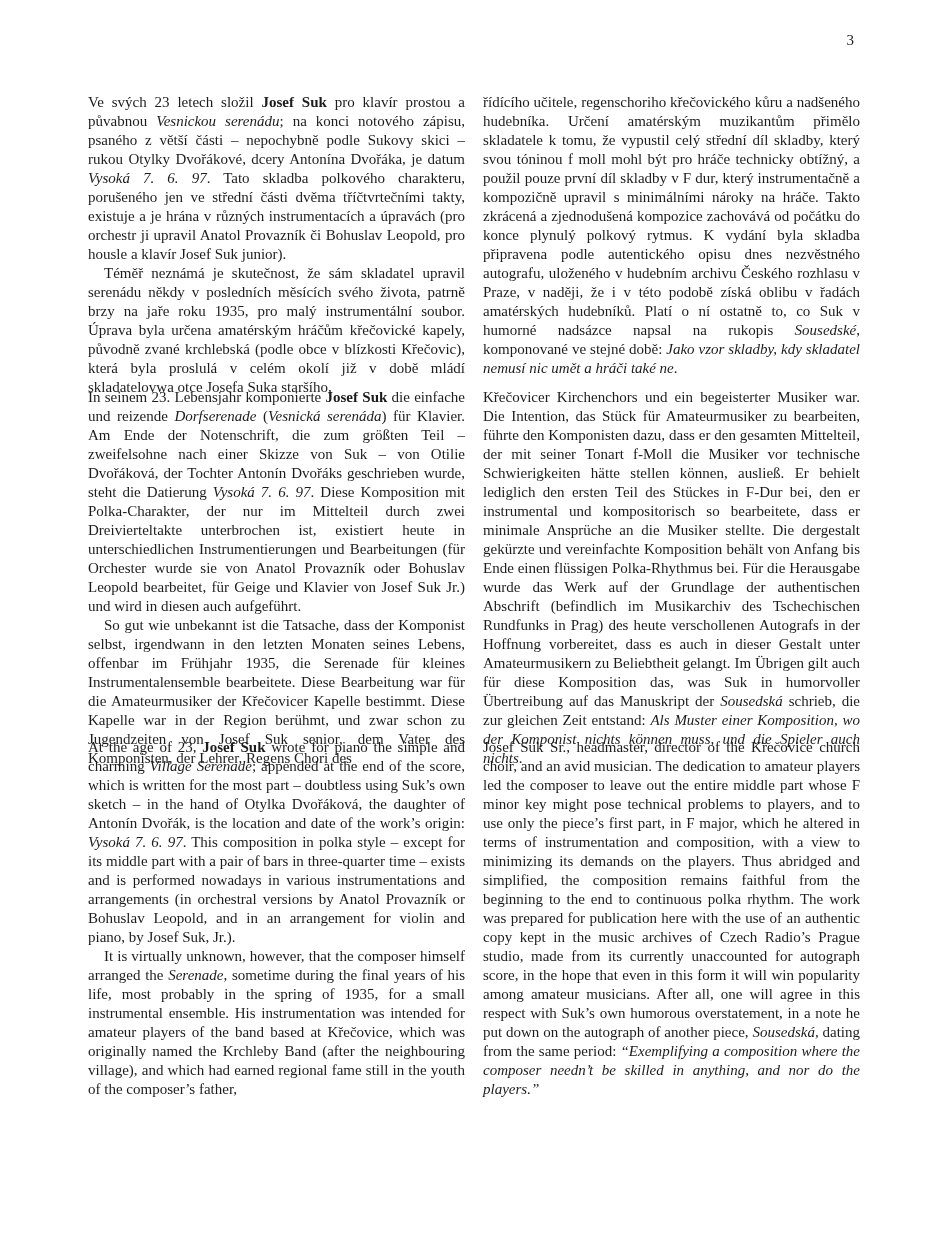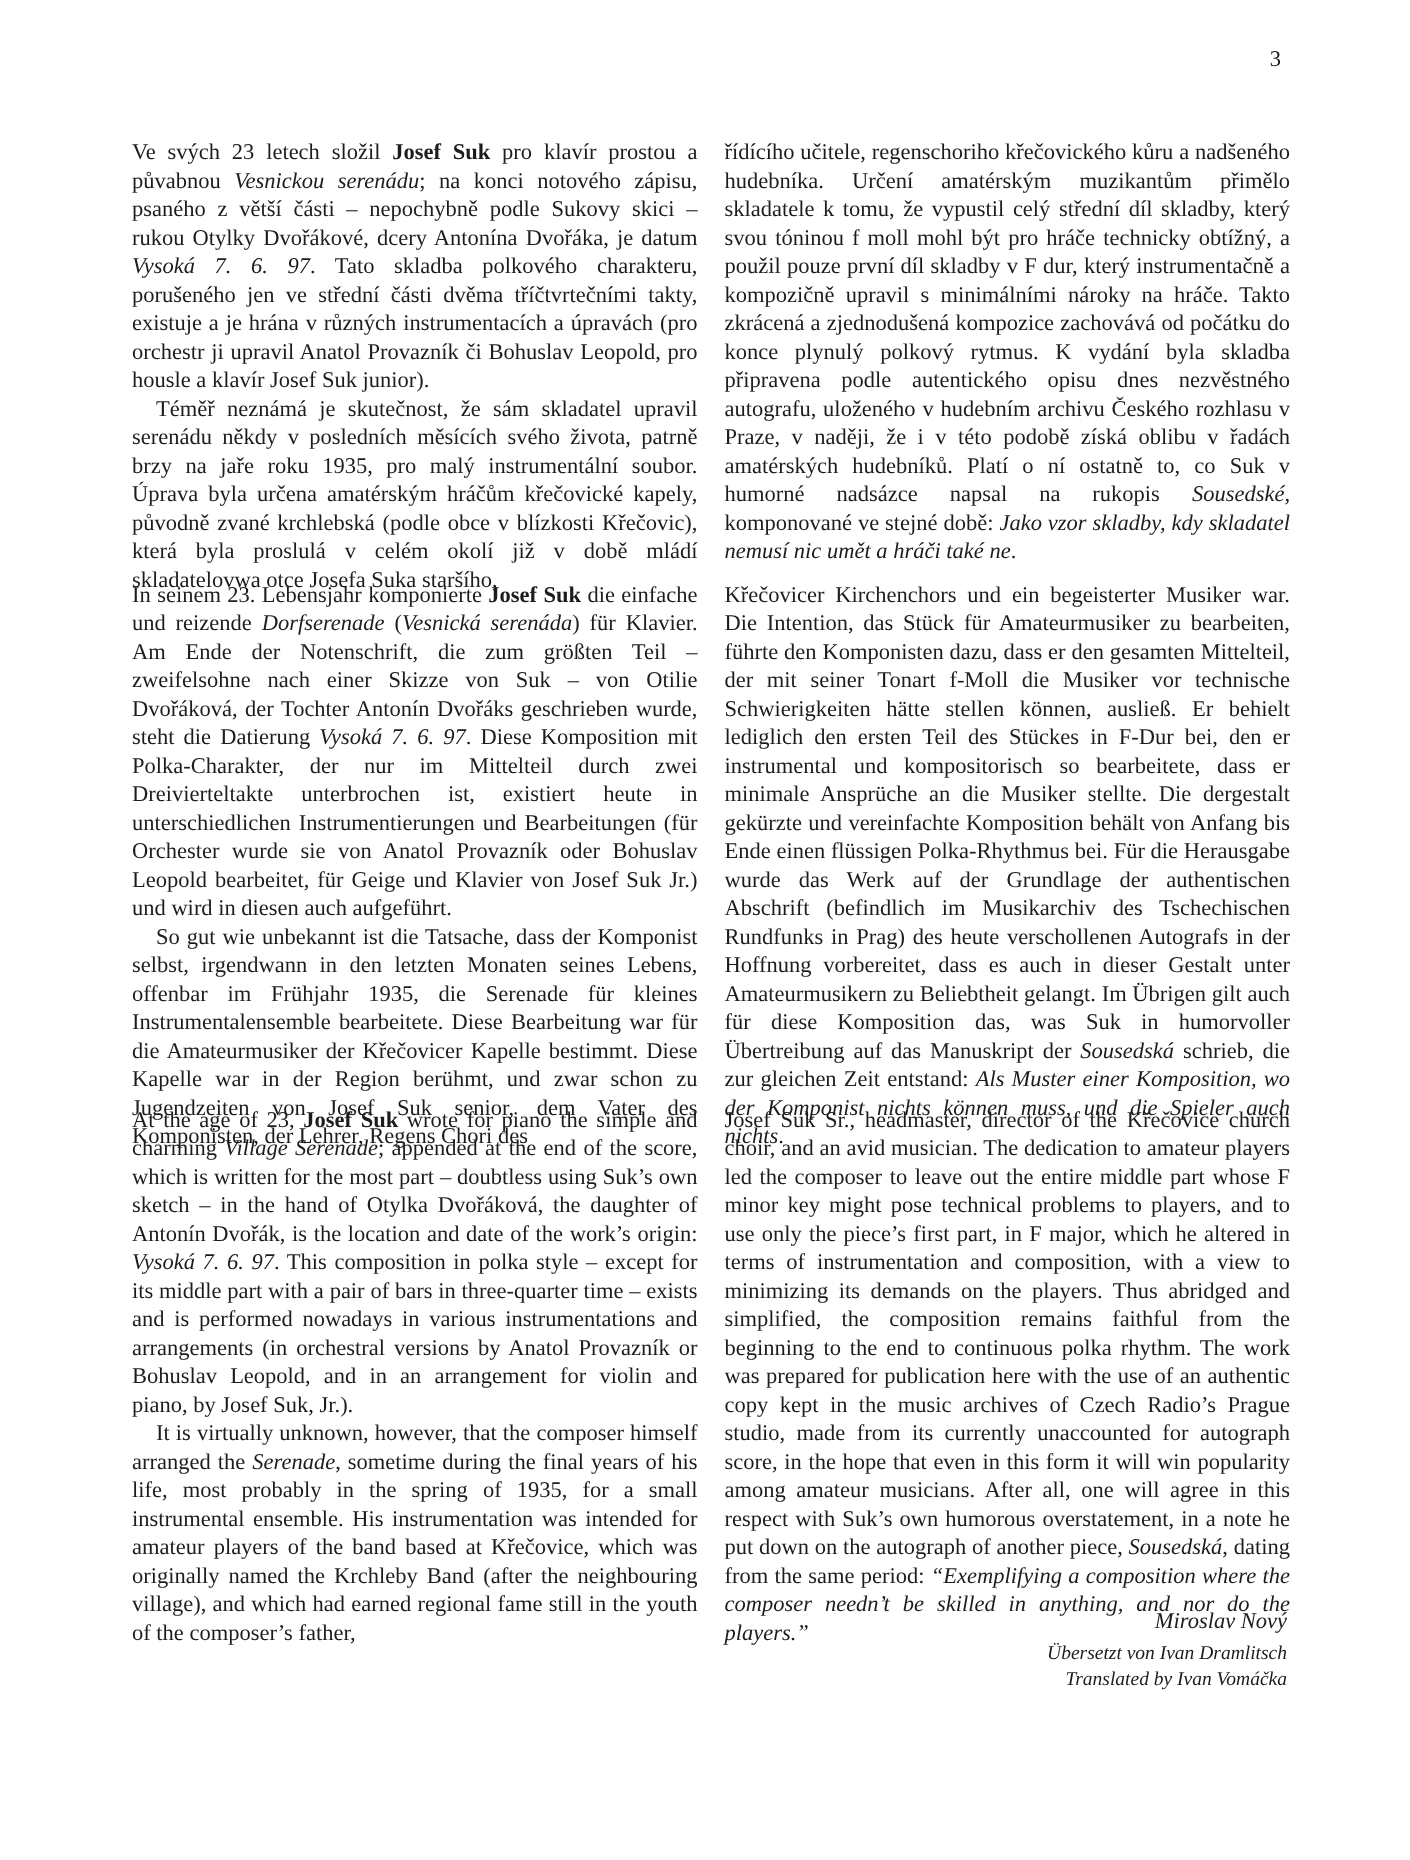--- a/index.html
+++ b/index.html
@@ -66,19 +66,14 @@
   <div class="section" style="top:738px">
     <div class="col">
         <p class="para"><span>At the age of 23, </span><span class="b">Josef Suk</span><span> wrote for piano the simple and charming </span><span class="i">Village Serenade</span><span>; appended at the end of the score, which is written for the most part – doubtless using Suk’s own sketch – in the hand of Otylka Dvořáková, the daughter of Antonín Dvořák, is the location and date of the work’s origin: </span><span class="i">Vysoká 7. 6. 97</span><span>. This composition in polka style – except for its middle part with a pair of bars in three-quarter time – exists and is performed nowadays in various instrumentations and arrangements (in orchestral versions by Anatol Provazník or Bohuslav Leopold, and in an arrangement for violin and piano, by Josef Suk, Jr.).</span></p>
         <p class="para indent"><span>It is virtually unknown, however, that the composer himself arranged the </span><span class="i">Serenade</span><span>, sometime during the final years of his life, most probably in the spring of 1935, for a small instrumental ensemble. His instrumentation was intended for amateur players of the band based at Křečovice, which was originally named the Krchleby Band (after the neighbouring village), and which had earned regional fame still in the youth of the composer’s father,</span></p>
       </div>
     <div class="col">
         <p class="para"><span>Josef Suk Sr., headmaster, director of the Křečovice church choir, and an avid musician. The dedication to amateur players led the composer to leave out the entire middle part whose F minor key might pose technical problems to players, and to use only the piece’s first part, in F major, which he altered in terms of instrumentation and composition, with a view to minimizing its demands on the players. Thus abridged and simplified, the composition remains faithful from the beginning to the end to continuous polka rhythm. The work was prepared for publication here with the use of an authentic copy kept in the music archives of Czech Radio’s Prague studio, made from its currently unaccounted for autograph score, in the hope that even in this form it will win popularity among amateur musicians. After all, one will agree in this respect with Suk’s own humorous overstatement, in a note he put down on the autograph of another piece, </span><span class="i">Sousedská</span><span>, dating from the same period: </span><span class="i">“Exemplifying a composition where the composer needn’t be skilled in anything, and nor do the players.”</span></p>
       </div>
   </div>
 
-  <div class="signature">
-    <div class="sig-author">Miroslav Nový</div>
-    <div class="sig-line">Übersetzt von Ivan Dramlitsch</div>
-    <div class="sig-line">Translated by Ivan Vomáčka</div>
-  </div>
 
 </div>
 
 </body></html>

